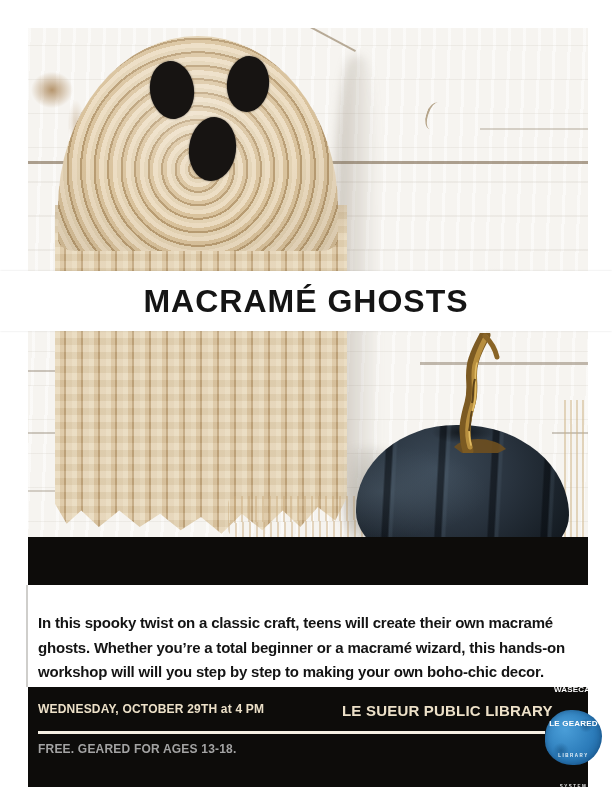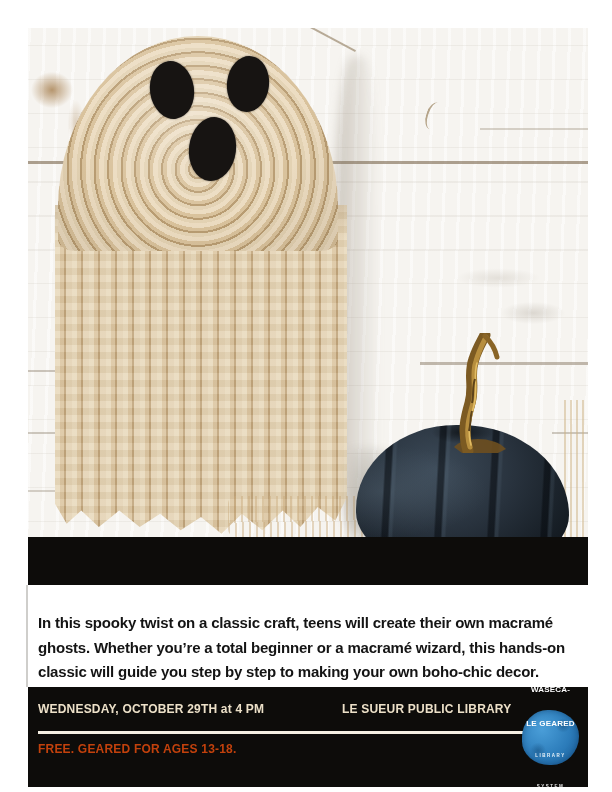--- a/index.html
+++ b/index.html
@@ -75,24 +75,24 @@
     letter-spacing:1px;color:#151515;}
   
   .black-bar{position:absolute;left:28px;top:537px;width:560px;height:48px;background:#0d0c0a;z-index:6;}
   
   .edge-line{position:absolute;left:26px;top:585px;width:1.5px;height:102px;background:#cfcecb;}
   .desc{position:absolute;left:38px;top:596px;width:548px;color:#141414;
     font-size:15px;font-weight:bold;line-height:24.5px;letter-spacing:-0.2px;}
   
   .footer{position:absolute;left:28px;top:687px;width:560px;height:100px;background:#0d0c0a;z-index:6;}
   .footer .datetime{position:absolute;left:10px;top:15px;color:#ece0c8;font-size:12px;font-weight:bold;letter-spacing:0.2px;white-space:nowrap;}
-  .footer .location{position:absolute;left:314px;top:15px;color:#ece0c8;font-size:12px;font-weight:bold;letter-spacing:0.2px;white-space:nowrap;}
+  .footer .location{position:absolute;left:314px;top:15px;color:#ece0c8;font-size:15px;font-weight:bold;letter-spacing:0.2px;white-space:nowrap;}
   .footer .rule{position:absolute;left:10px;top:44px;width:507px;height:2.5px;background:#f5efe3;}
-  .footer .details{position:absolute;left:10px;top:55px;color:#c2410c;font-size:12px;font-weight:bold;letter-spacing:0.2px;white-space:nowrap;}
-  .logo{position:absolute;left:494px;top:23px;width:57px;height:55px;z-index:7;
+  .footer .details{position:absolute;left:10px;top:55px;color:#a3a3a3;font-size:12px;font-weight:bold;letter-spacing:0.2px;white-space:nowrap;}
+  .logo{position:absolute;left:517px;top:23px;width:57px;height:55px;z-index:7;
     border-radius:47% 53% 50% 50% / 51% 49% 55% 45%;
     background-image:
       radial-gradient(circle 8px at 72% 28%, rgba(14,66,110,0.5), rgba(14,66,110,0) 90%),
       radial-gradient(circle 9px at 28% 74%, rgba(14,66,110,0.45), rgba(14,66,110,0) 90%),
       radial-gradient(circle at 35% 35%, #4a9ed8, #2c7cba 55%, #1e639e 88%);
     box-shadow:inset 0 0 6px rgba(10,50,90,0.5);
     display:flex;flex-direction:column;align-items:center;justify-content:center;
     color:#ffffff;text-align:center;gap:25px;
   }
   .logo .l-big{font-size:8px;font-weight:bold;line-height:9px;letter-spacing:0.2px;}
@@ -128,25 +128,28 @@
     <svg class="stem" viewBox="0 0 64 120" xmlns="http://www.w3.org/2000/svg">
       <path d="M6 114 C16 103 46 103 58 116 L50 120 L14 120 Z" fill="#6e4f1f" opacity="0.9"></path>
       <path d="M20 118 C14 98 18 84 22 70 C27 52 20 42 26 26 C29 16 34 8 37 2" fill="none" stroke="#7c5a22" stroke-width="11" stroke-linecap="round"></path>
       <path d="M22 114 C17 98 21 84 25 70 C29 54 23 42 28 28 C31 17 35 10 38 4" fill="none" stroke="#b78e3e" stroke-width="5" stroke-linecap="round"></path>
       <path d="M23 112 C19 98 23 84 26 72 C30 56 25 42 29 30" fill="none" stroke="#e2bc63" stroke-width="1.6" stroke-linecap="round"></path>
       <path d="M37 3 C42 8 47 15 49 24" fill="none" stroke="#8a6527" stroke-width="5" stroke-linecap="round"></path>
       <path d="M24 70 C26 62 24 54 27 46 M21 98 C23 90 22 84 24 78" stroke="#5d431a" stroke-width="2" fill="none"></path>
     </svg>
   </div>
 
+  <div class="title-band">
+    <h1>MACRAMÉ GHOSTS</h1>
+  </div>
 
   <div class="black-bar"></div>
 
   <div class="edge-line"></div>
-  <p class="desc">In this spooky twist on a classic craft, teens will create their own macramé ghosts. Whether you’re a total beginner or a macramé wizard, this hands-on classic will guide you step by step to making your own boho-chic decor.</p>
+  <p class="desc">In this spooky twist on a classic craft, teens will create their own macramé ghosts. Whether you’re a total beginner or a macramé wizard, this hands-on workshop will will you step by step to making your own boho-chic decor.</p>
 
   <div class="footer">
     <div class="datetime">WEDNESDAY, OCTOBER 29TH at 4 PM</div>
     <div class="location">LE SUEUR PUBLIC LIBRARY</div>
     <div class="rule"></div>
     <div class="details">FREE. GEARED FOR AGES 13-18.</div>
     <div class="logo">
       <span class="l-big">WASECA-</span>
       <span class="l-big">LE GEARED</span>
       <span class="l-small">LIBRARY</span>

